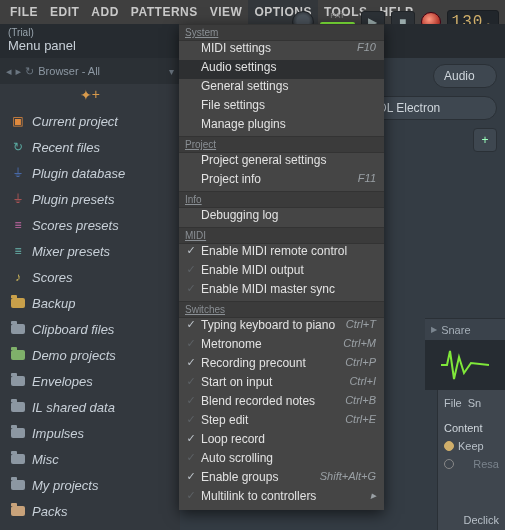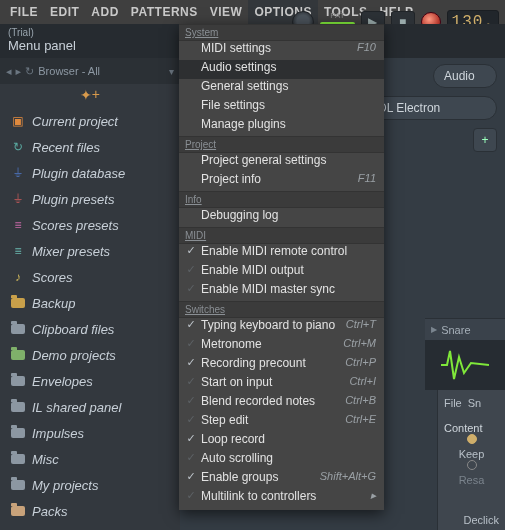--- a/index.html
+++ b/index.html
@@ -49,21 +49,21 @@
 
   .clip-panel { position:absolute; right:0; bottom:140px; width:80px; }
   .clip-head { height:22px; background:#3a424b; display:flex; align-items:center; gap:4px; padding:0 6px; font-size:11px; color:#a5afb8; border-top:1px solid #2a3036; }
   .clip-head .tri{font-size:8px;color:#7a858f;}
   .wave { height:50px; background:#262c32; display:flex; align-items:center; justify-content:center; }
   .wave svg{display:block;}
 
   .props { position:absolute; right:0; bottom:0; width:68px; height:140px; background:#3f464e; border-left:1px solid #2a3036; padding:4px 6px; font-size:11px; color:#b8c0c8; }
   .props .tabs{display:flex;gap:6px;height:18px;align-items:center;font-size:11px;}
   .props .secthdr{margin-top:10px;font-size:11px;color:#cfd6dc;}
-  .radio{display:flex;align-items:center;gap:4px;margin-top:0;font-size:11px;flex-direction:column;}
+  .radio{display:flex;align-items:center;gap:4px;margin-top:6px;font-size:11px;}
   .radio .dot{width:10px;height:10px;border:1px solid #888;border-radius:50%;display:inline-block;}
   .radio .dot.on{background:#cfae6a;border-color:#cfae6a;}
   .radio.dim{color:#7a838c;justify-content:space-between;}
   .declk{position:absolute;bottom:4px;right:6px;font-size:11px;color:#b8c0c8;}
 
   
   .menu-pop { position:absolute; top:24px; left:179px; width:205px; background:#454545; color:#e2e2e2; box-shadow:0 4px 14px rgba(0,0,0,.6); z-index:50; font-size:12px; padding-bottom:2px; }
   .menu-pop .sect { background:#3b3b3b; color:#8a8f94; font-size:10px; padding:2px 6px 2px 6px; border-top:1px solid #333; border-bottom:1px solid #333;text-decoration:underline; }
   .menu-pop .row { display:flex; height:19px; padding:0 8px 0 4px; cursor:default; }
   .menu-pop .row.hi{ background:#2d2f31; }
@@ -165,21 +165,21 @@
       <div class="node">
         <span class="ic c-grey">
           <span class="folder"></span>
         </span>
         <span class="lbl">Envelopes</span>
       </div>
       <div class="node">
         <span class="ic c-grey">
           <span class="folder"></span>
         </span>
-        <span class="lbl">IL shared panel</span>
+        <span class="lbl">IL shared data</span>
       </div>
       <div class="node">
         <span class="ic c-grey">
           <span class="folder"></span>
         </span>
         <span class="lbl">Impulses</span>
       </div>
       <div class="node">
         <span class="ic c-grey">
           <span class="folder"></span>

